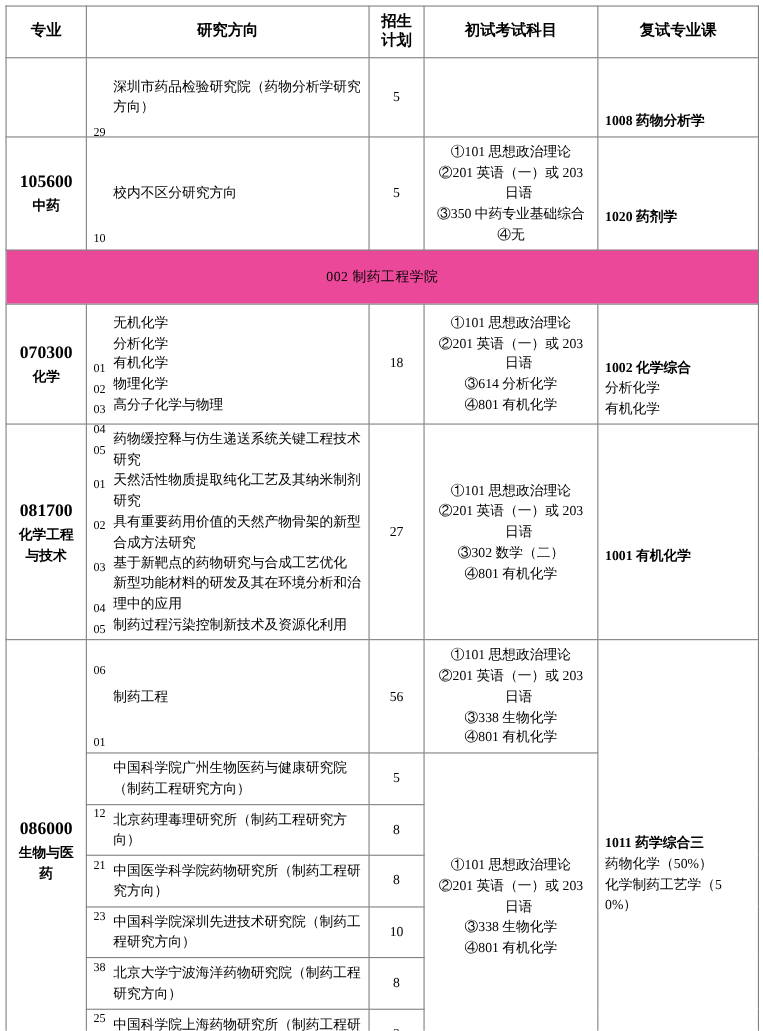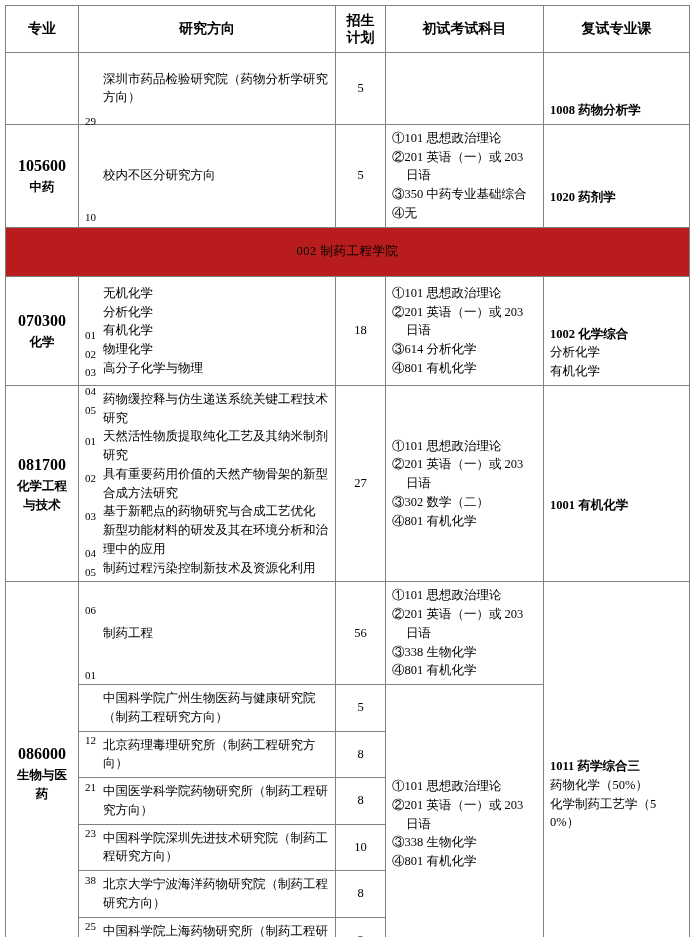--- a/index.html
+++ b/index.html
@@ -46,21 +46,21 @@
   tr.head td {
     text-align: center;
     font-weight: bold;
     font-size: 14px;
     height: 40px;
     padding: 3px 4px;
     line-height: 1.25;
   }
   
   td.section-banner {
-    background: #b91c1c;
+    background: #ec4899;
     text-align: center;
     font-size: 14px;
     height: 40px;
     letter-spacing: 0.5px;
   }
   
   td.major {
     text-align: center;
     font-weight: bold;
     font-size: 13px;
@@ -92,21 +92,21 @@
     font-size: 11px;
     margin-top: 43px;
   }
   
   td.plan {
     text-align: center;
     font-size: 14px;
   }
   
   td.exam {
-    text-align: left;
+    text-align: center;
     font-size: 13px;
     line-height: 1.55;
   }
   td.exam .line {
     display: block;
     padding-left: 14px;
     text-indent: -14px;
   }
   
   td.retest {

